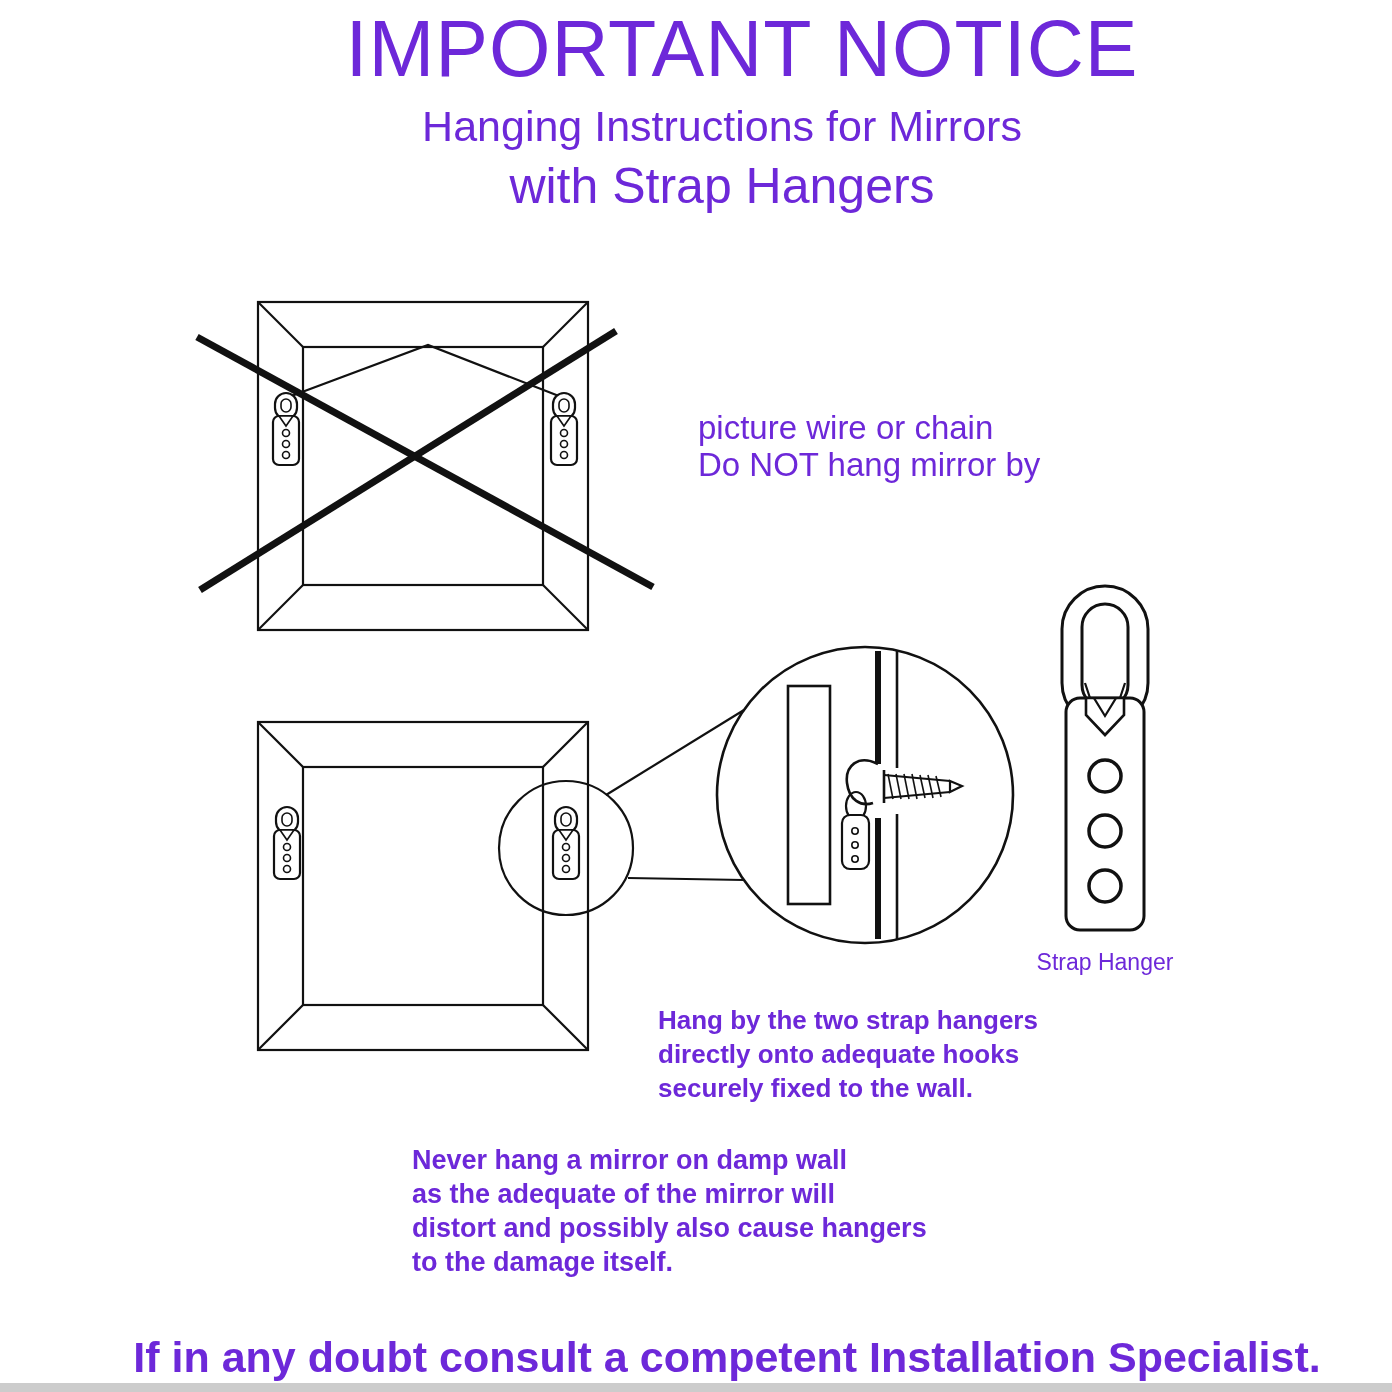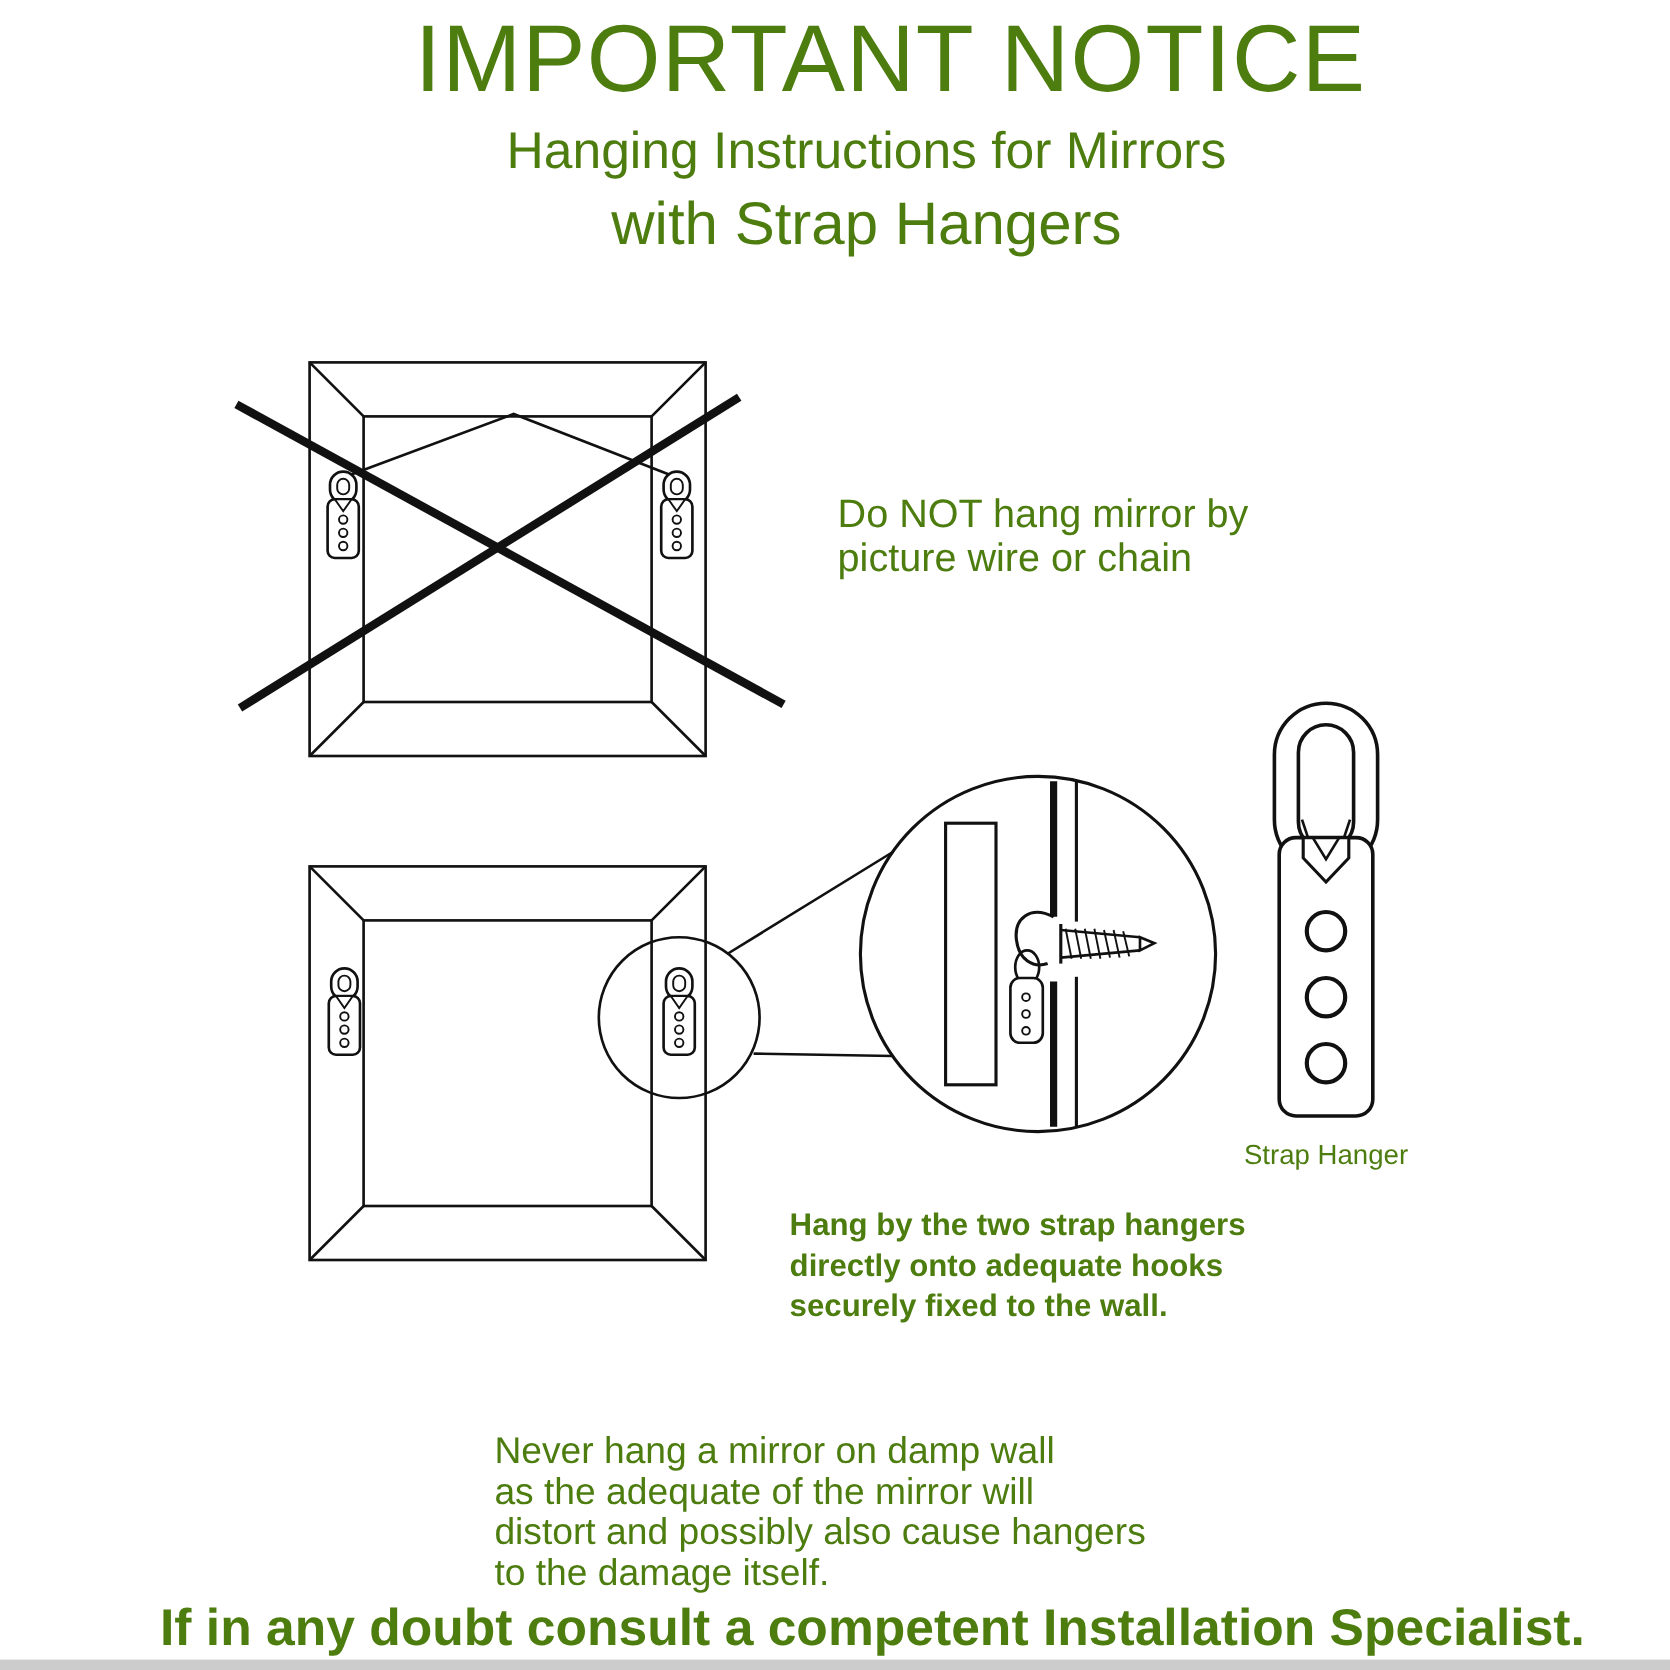--- a/index.html
+++ b/index.html
@@ -11,28 +11,28 @@
   
   .s15{stroke:#111;stroke-width:1.6;fill:none}
   .s2{stroke:#111;stroke-width:2.2;fill:none}
   .s25{stroke:#111;stroke-width:2.6;fill:none}
   .s3{stroke:#111;stroke-width:3;fill:none}
   .s35{stroke:#111;stroke-width:3.5;fill:none}
   .s55{stroke:#111;stroke-width:6;fill:none}
   .sX{stroke:#111;stroke-width:7;fill:none}
   .wf{fill:#ffffff}
   
-  .t{position:absolute;color:#4d7c0f;white-space:nowrap;line-height:1.1;}
+  .t{position:absolute;color:#6d28d9;white-space:nowrap;line-height:1.1;}
   .ctr{transform:translateX(-50%);text-align:center;}
   .title{top:6px;left:742px;font-size:79px;letter-spacing:1px;}
   .sub1{top:103px;left:722px;font-size:43px;}
   .sub2{top:159px;left:722px;font-size:50px;}
   .donot{top:409px;left:698px;font-size:33px;line-height:37px;}
   .hangnote{top:1003px;left:658px;font-size:26px;line-height:34px;font-weight:bold;}
-  .dampnote{top:1192px;left:412px;font-size:31px;line-height:34px;font-weight:normal;}
+  .dampnote{top:1143px;left:412px;font-size:27px;line-height:34px;font-weight:bold;}
   .footer{top:1334px;left:727px;font-size:43px;font-weight:bold;}
   .straplabel{top:950px;left:1105px;font-size:23px;}
   .bottombar{position:absolute;left:0;bottom:0;width:100%;height:9px;background:#cccccc;}
 </style>
 </head>
 <body>
 
 <div class="page">
 
   <svg width="1392" height="1392" viewBox="0 0 1392 1392" xmlns="http://www.w3.org/2000/svg">
@@ -127,22 +127,22 @@
       <circle cx="1105" cy="831" r="16" class="s35"></circle>
       <circle cx="1105" cy="886" r="16" class="s35"></circle>
     </g>
   </svg>
 
   <div class="t ctr title">IMPORTANT NOTICE</div>
   <div class="t ctr sub1">Hanging Instructions for Mirrors</div>
   <div class="t ctr sub2">with Strap Hangers</div>
 
   <div class="t donot">
+    <div>picture wire or chain</div>
     <div>Do NOT hang mirror by</div>
-    <div>picture wire or chain</div>
   </div>
 
   <div class="t ctr straplabel">Strap Hanger</div>
 
   <div class="t hangnote">
     <div>Hang by the two strap hangers</div>
     <div>directly onto adequate hooks</div>
     <div>securely fixed to the wall.</div>
   </div>
 

